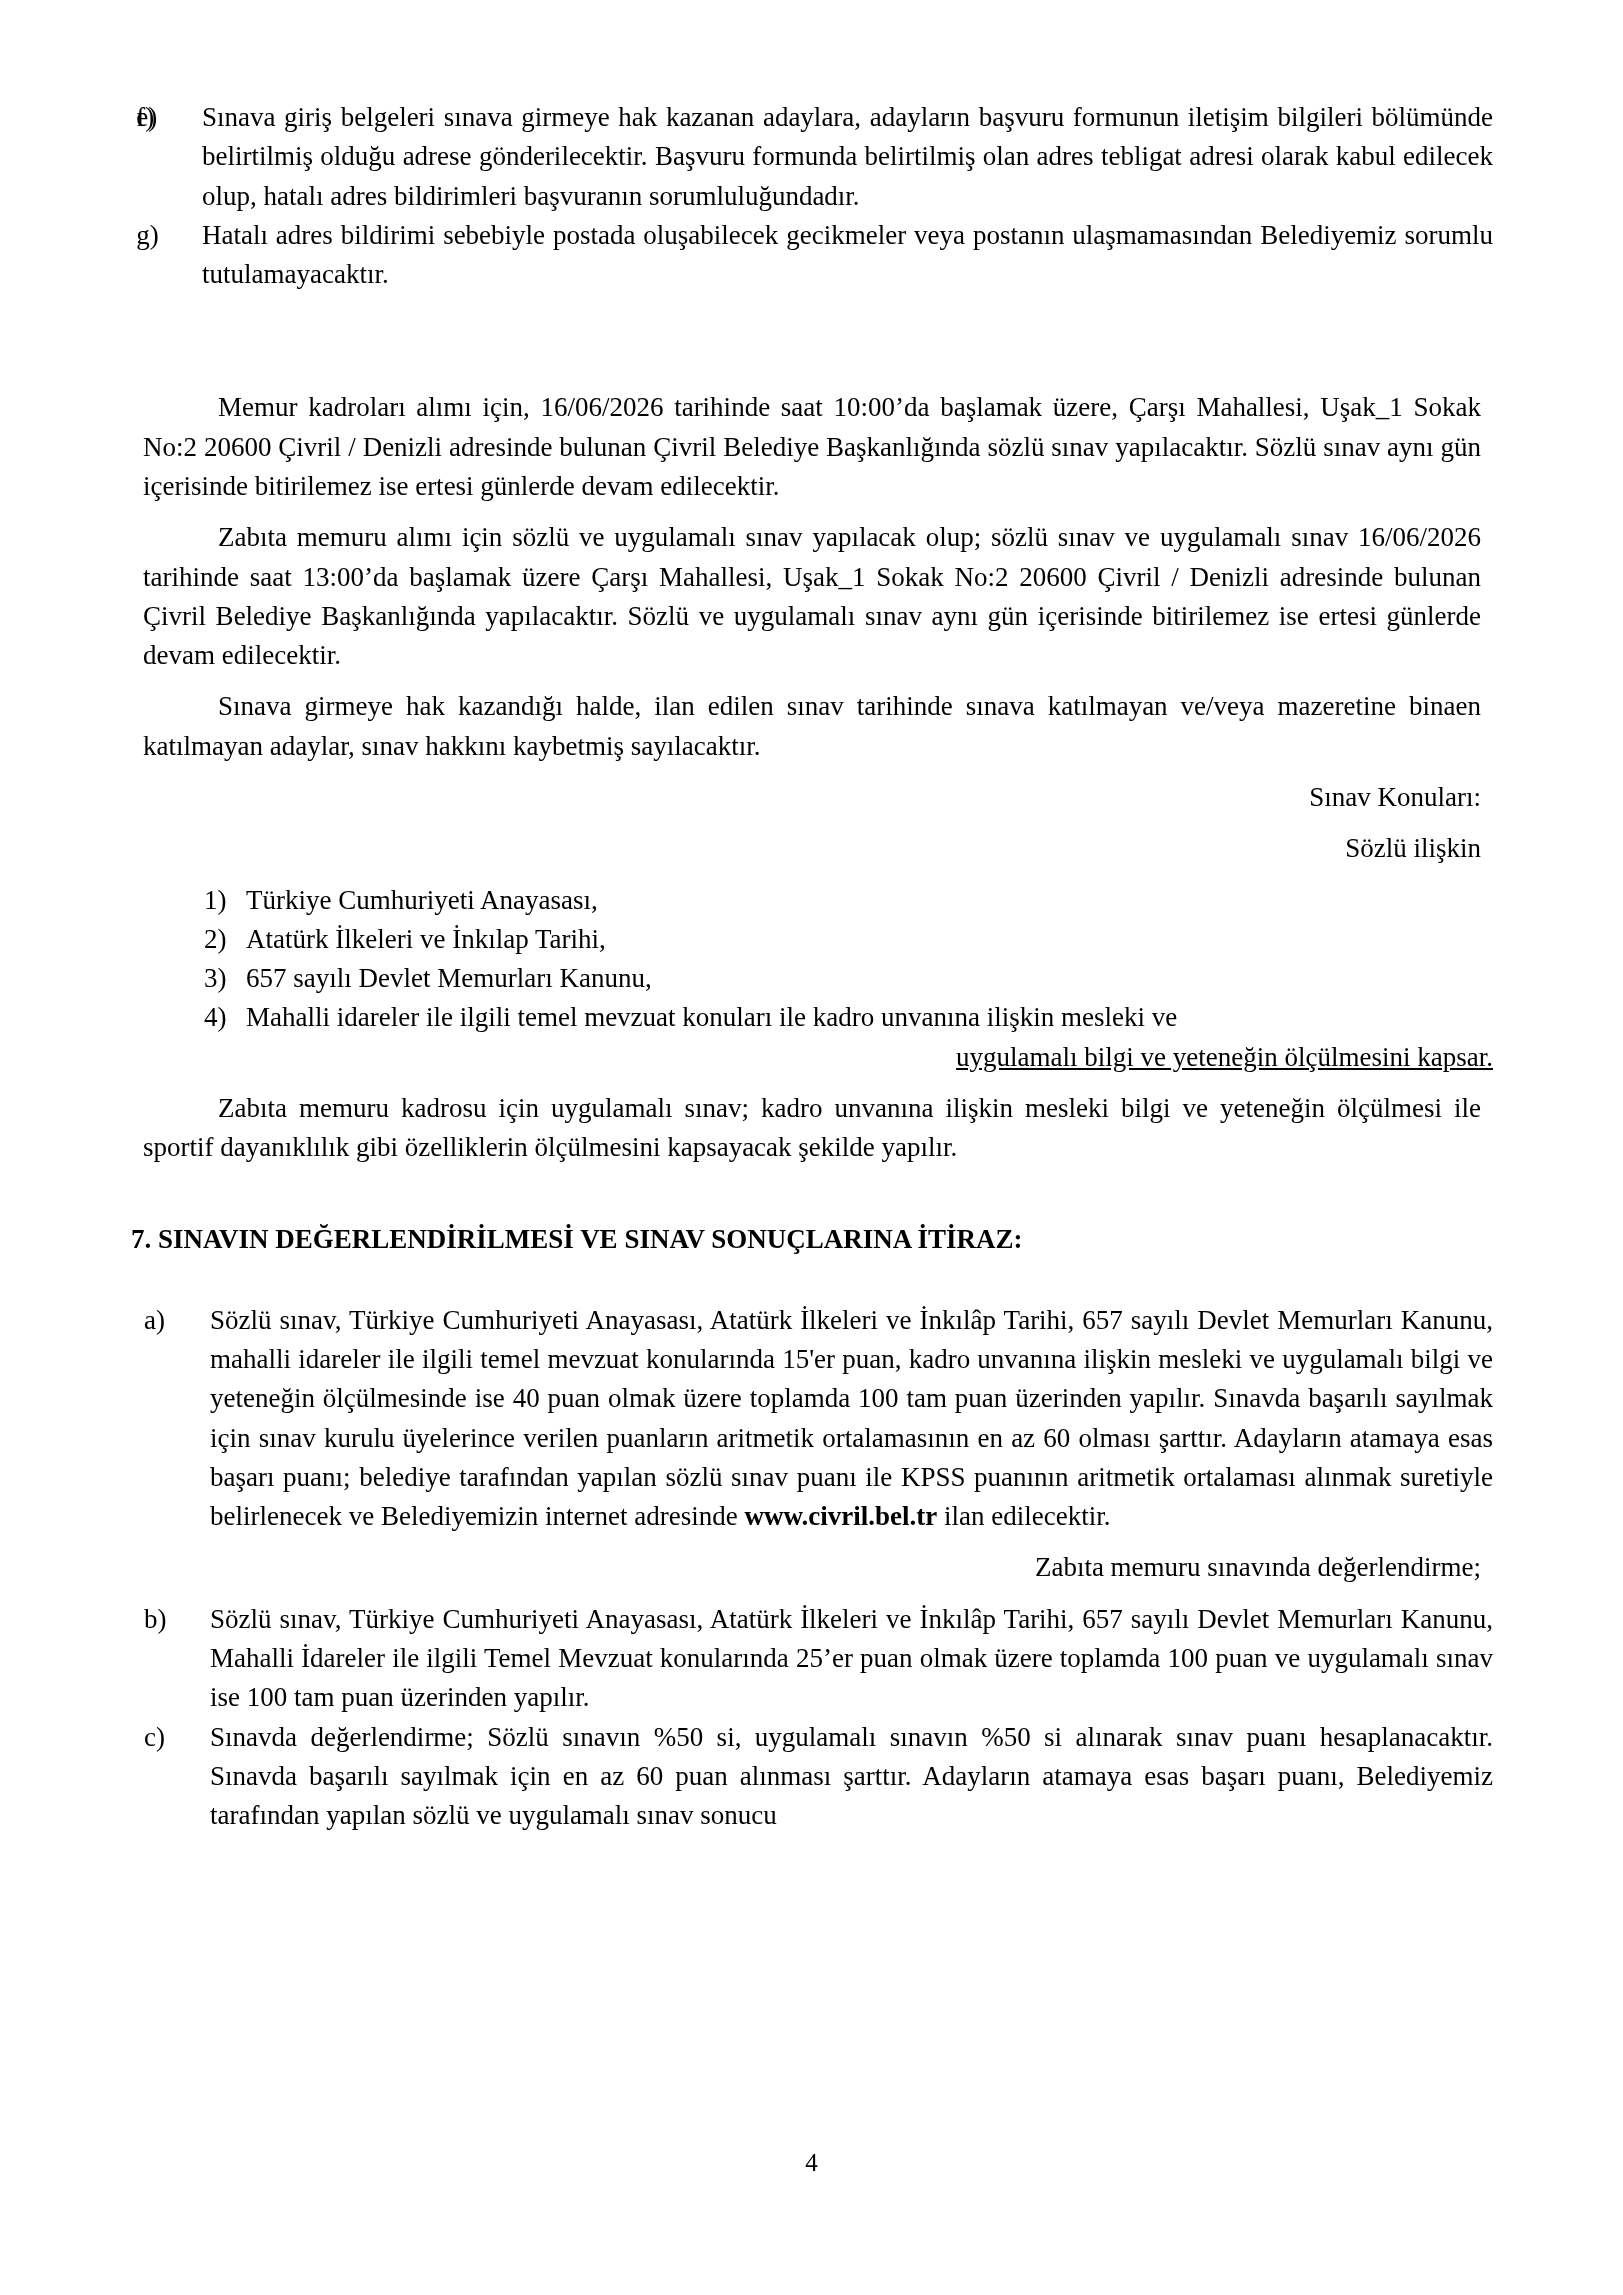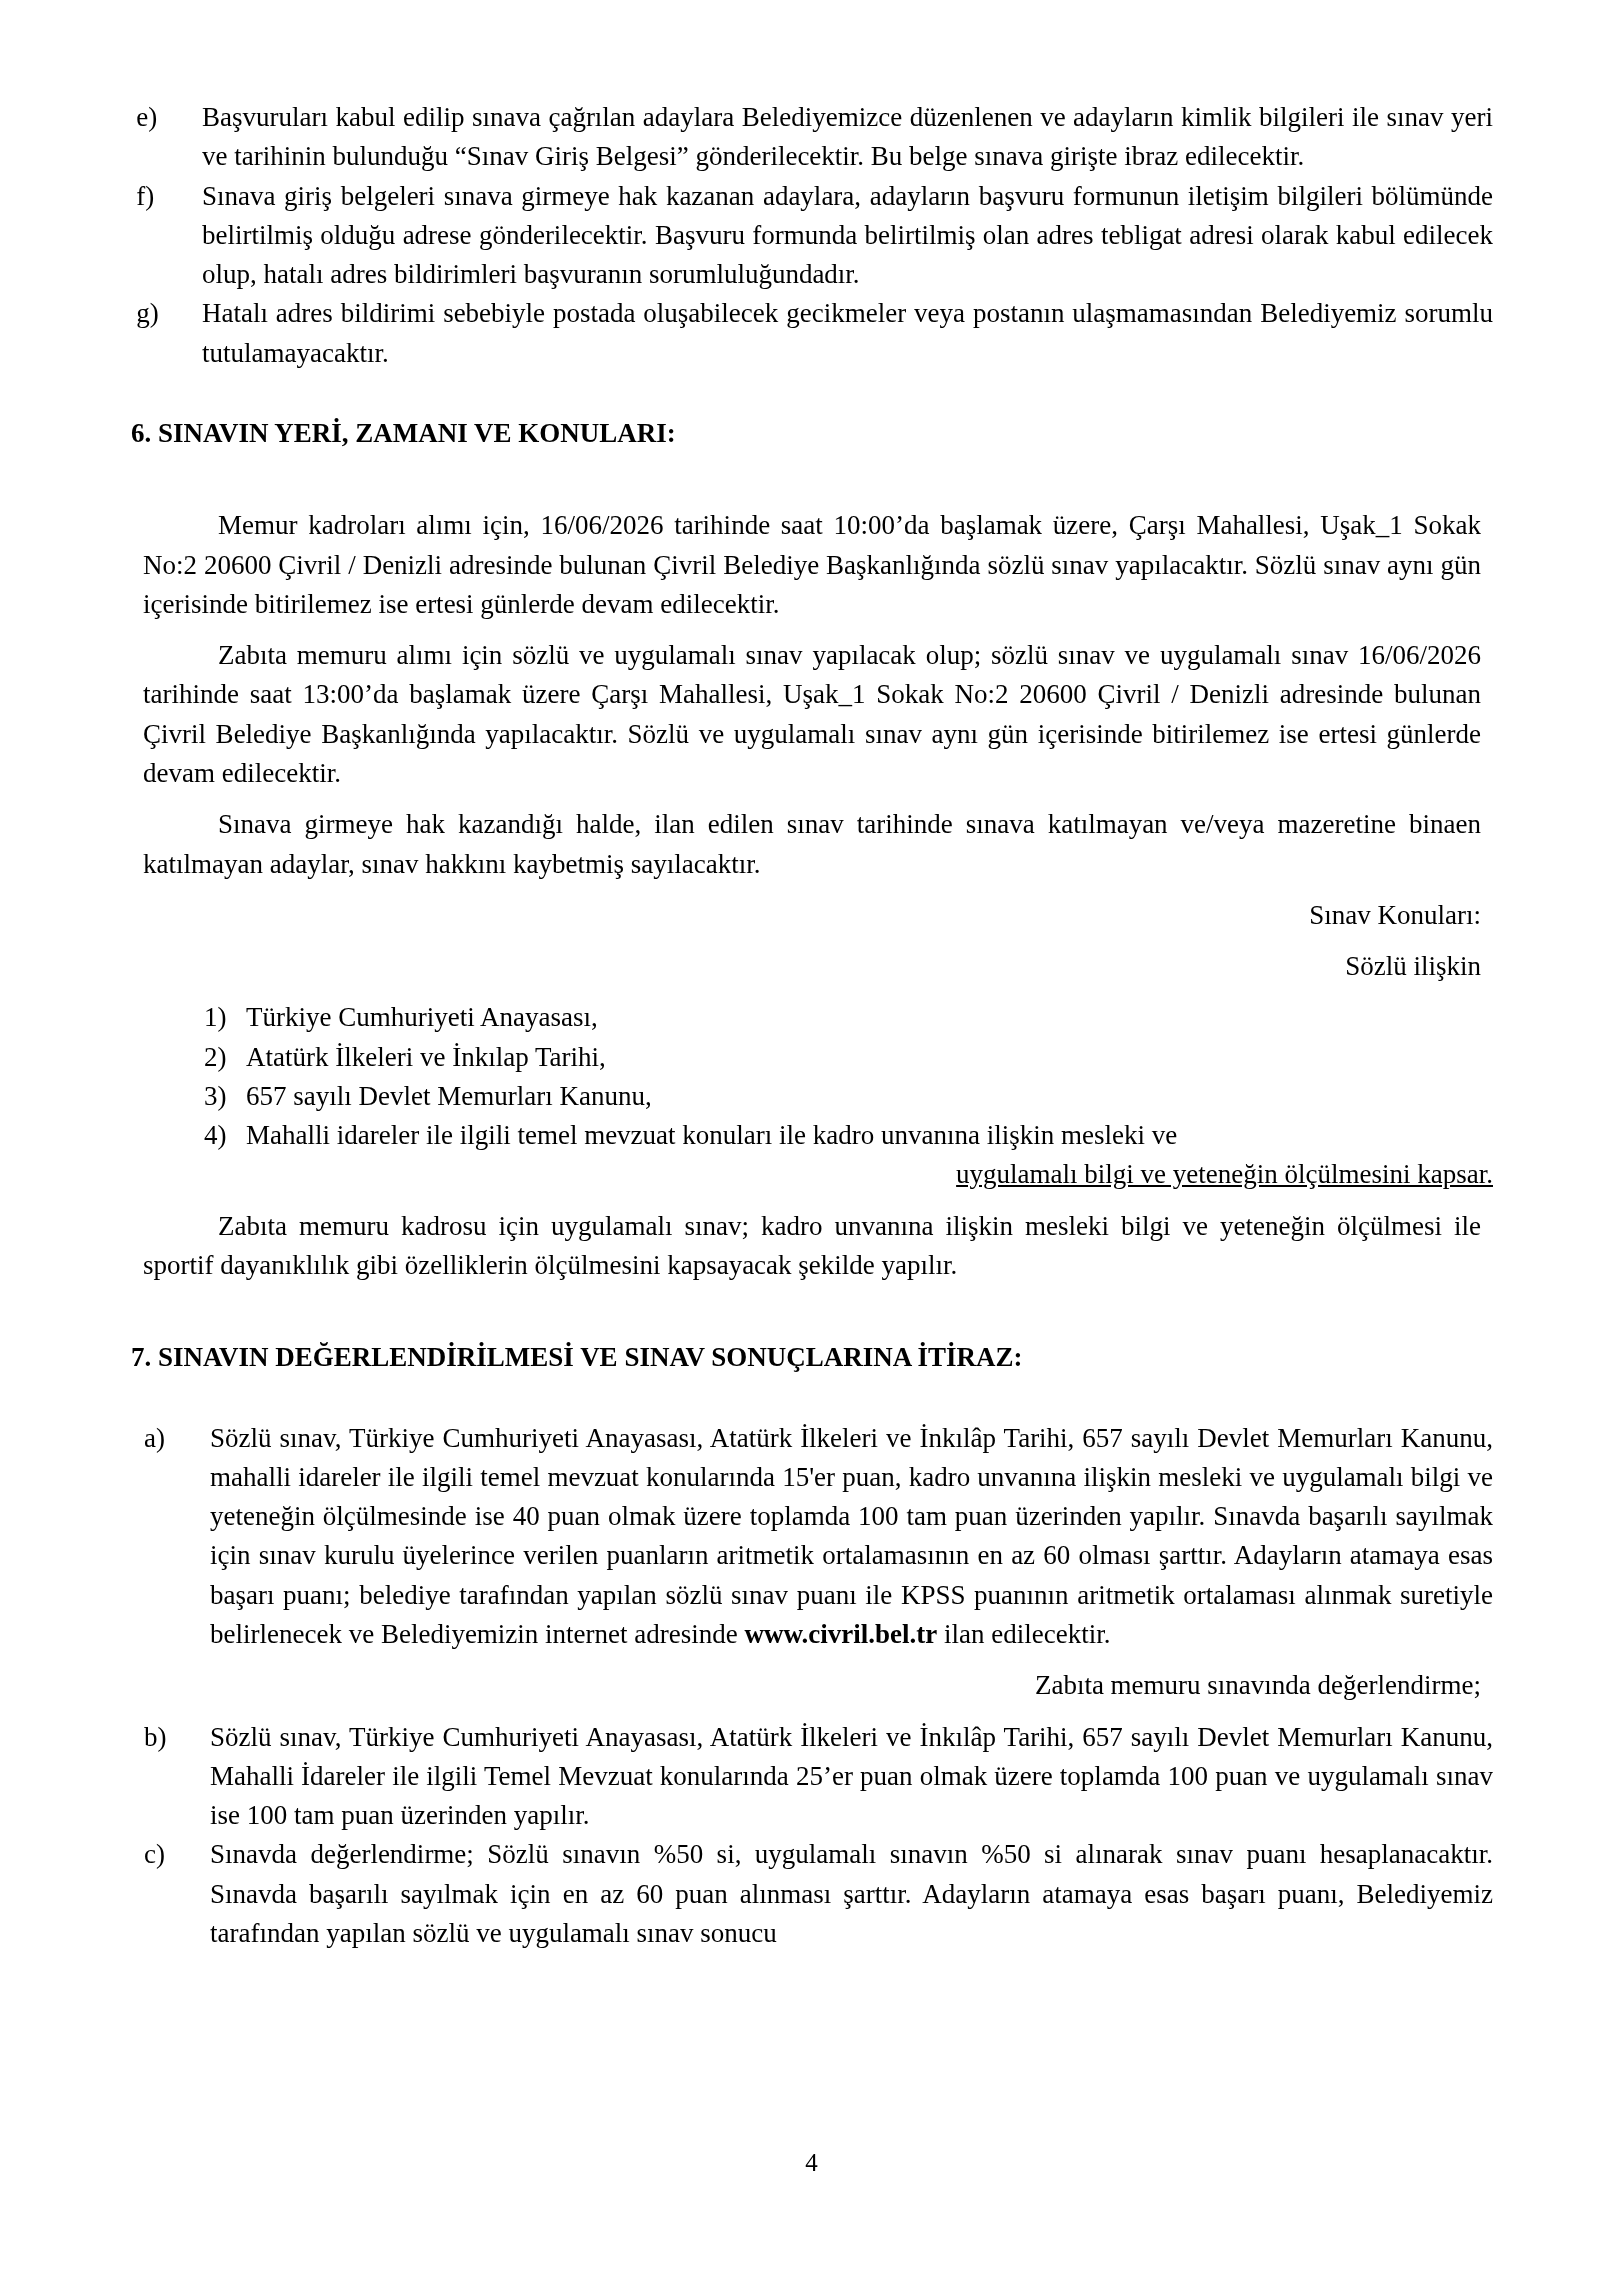--- a/index.html
+++ b/index.html
@@ -127,35 +127,33 @@
 </style>
 </head>
 <body>
 
 <div class="page">
   <div class="body-col">
 
     <ul class="lettered-list">
       <li class="lettered-item">
         <span class="marker">e)</span>
-        <span>Başvuruları kabul edilip sınava çağrılan adaylara Belediyemizce düzenlenen ve adayların kimlik bilgileri ile sınav yeri ve tarihinin bulunduğu “Sınav Giriş Belgesi” gönderilecektir. Bu belge sınava girişte ibraz edilecektir.</span>
       </li>
       <li class="lettered-item">
         <span class="marker">f)</span>
         <span>Sınava giriş belgeleri sınava girmeye hak kazanan adaylara, adayların başvuru formunun iletişim bilgileri bölümünde belirtilmiş olduğu adrese gönderilecektir. Başvuru formunda belirtilmiş olan adres tebligat adresi olarak kabul edilecek olup, hatalı adres bildirimleri başvuranın sorumluluğundadır.</span>
       </li>
       <li class="lettered-item">
         <span class="marker">g)</span>
         <span>Hatalı adres bildirimi sebebiyle postada oluşabilecek gecikmeler veya postanın ulaşmamasından Belediyemiz sorumlu tutulamayacaktır.</span>
       </li>
     </ul>
 
     <div class="heading-gap-before"></div>
 
-    <div class="section-heading">6. SINAVIN YERİ, ZAMANI VE KONULARI:</div>
 
     <div class="heading-gap-after"></div>
 
     <p class="para">Memur kadroları alımı için, 16/06/2026 tarihinde saat 10:00’da başlamak üzere, Çarşı Mahallesi, Uşak_1 Sokak No:2 20600 Çivril / Denizli adresinde bulunan Çivril Belediye Başkanlığında sözlü sınav yapılacaktır. Sözlü sınav aynı gün içerisinde bitirilemez ise ertesi günlerde devam edilecektir.</p>
     <p class="para">Zabıta memuru alımı için sözlü ve uygulamalı sınav yapılacak olup; sözlü sınav ve uygulamalı sınav 16/06/2026 tarihinde saat 13:00’da başlamak üzere Çarşı Mahallesi, Uşak_1 Sokak No:2 20600 Çivril / Denizli adresinde bulunan Çivril Belediye Başkanlığında yapılacaktır. Sözlü ve uygulamalı sınav aynı gün içerisinde bitirilemez ise ertesi günlerde devam edilecektir.</p>
     <p class="para">Sınava girmeye hak kazandığı halde, ilan edilen sınav tarihinde sınava katılmayan ve/veya mazeretine binaen katılmayan adaylar, sınav hakkını kaybetmiş sayılacaktır.</p>
 
     <p class="para indent-label">Sınav Konuları:</p>
     <p class="para indent-label">Sözlü ilişkin</p>
 

